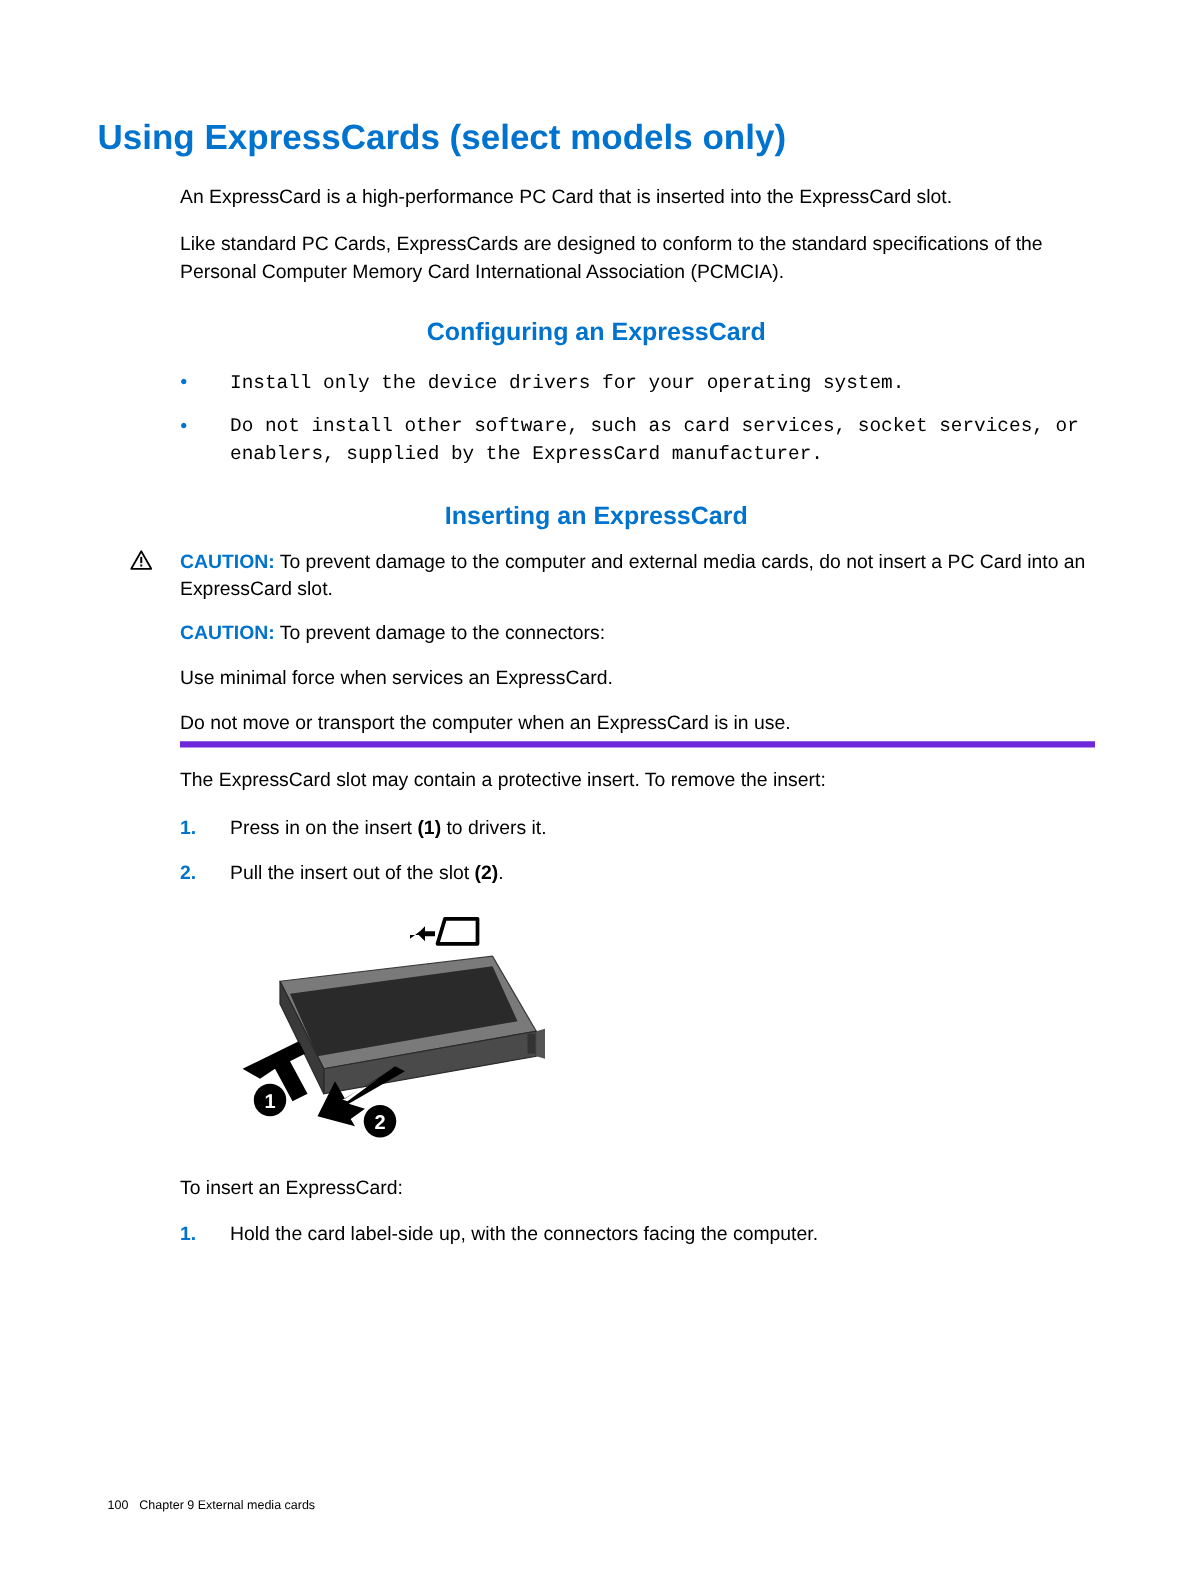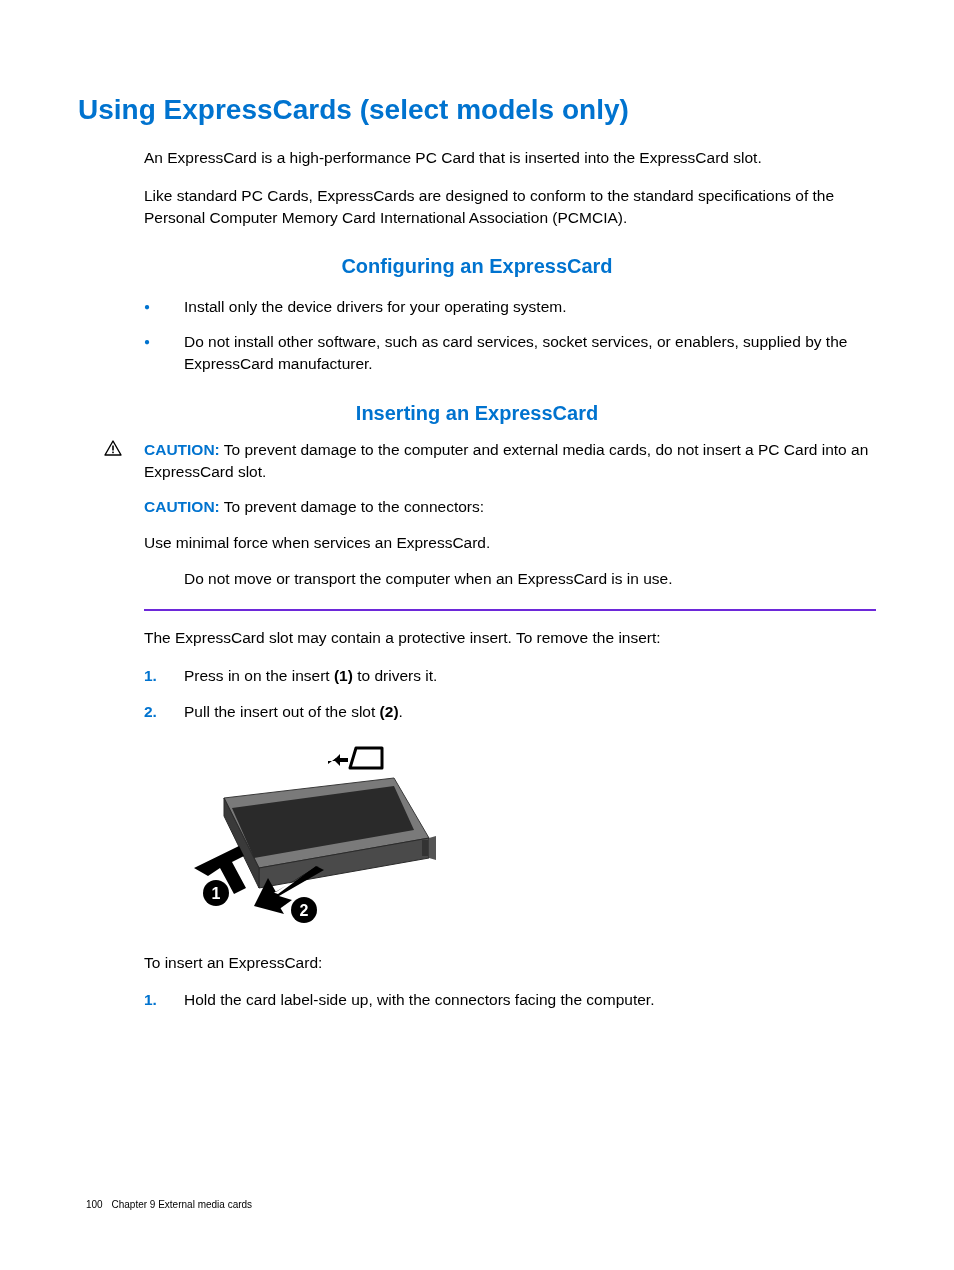--- a/index.html
+++ b/index.html
@@ -43,20 +43,21 @@
   }
   .bullet-list {
     margin-left: 66px;
     padding: 0;
     list-style: none;
   }
   .bullet-list li {
     position: relative;
     padding-left: 40px;
     margin-bottom: 14px;
+    font-family: Liberation Mono, monospace;
   }
   .bullet-list li::before {
     content: "●";
     color: #0073cf;
     font-size: 10px;
     position: absolute;
     left: 0;
     top: 4px;
   }
   .num-list {
@@ -71,40 +72,39 @@
   }
   .num-list .num {
     color: #0073cf;
     font-weight: bold;
     position: absolute;
     left: 0;
     top: 0;
   }
   .caution-block {
     margin-left: 66px;
-    border-bottom: 2px solid #6d28d9;
-    padding-bottom: 20px;
+    border-bottom: 5px solid #6d28d9;
+    padding-bottom: 4px;
     margin-bottom: 16px;
     position: relative;
   }
   .caution-icon {
     position: absolute;
     left: -40px;
     top: 1px;
   }
   .caution-label {
     color: #0073cf;
     font-weight: bold;
   }
   .caution-block p {
     margin-bottom: 14px;
   }
   .caution-block p:last-child {
     margin-bottom: 0;
-    margin-left: 40px;
   }
   .figure {
     margin: 12px 0 18px 106px;
   }
   .footer {
     position: absolute;
     bottom: 58px;
     left: 86px;
     font-size: 10px;
   }

